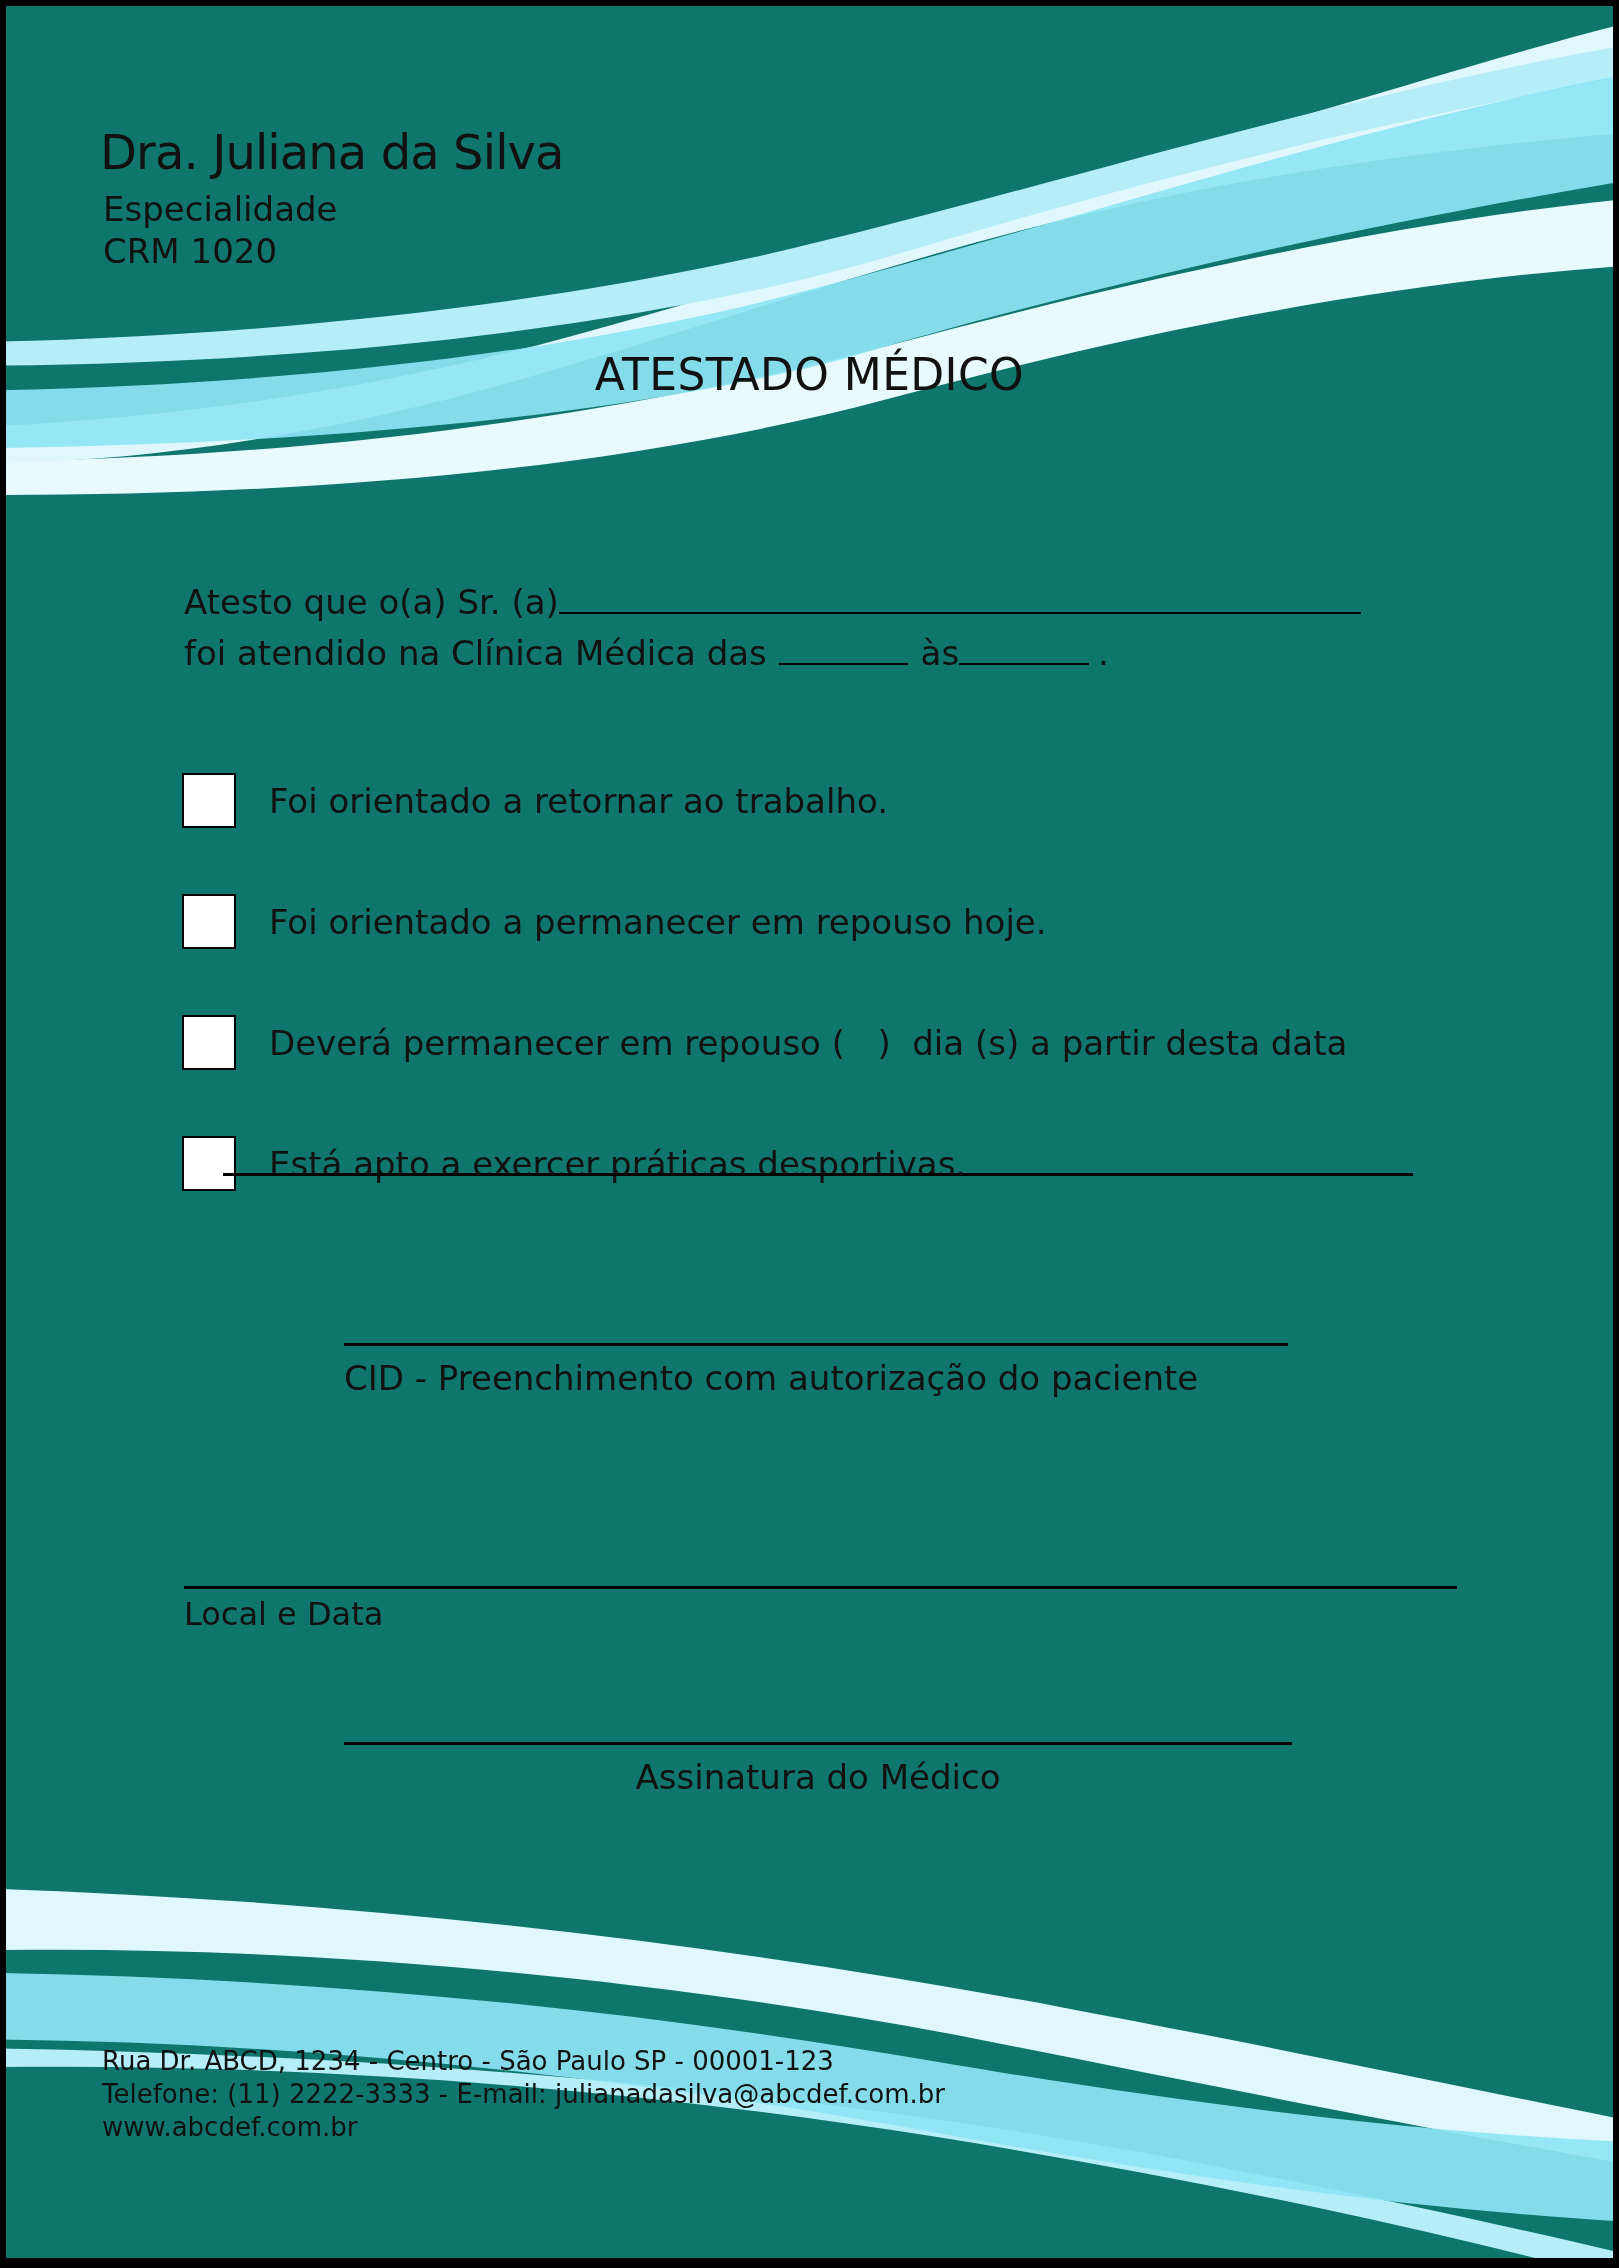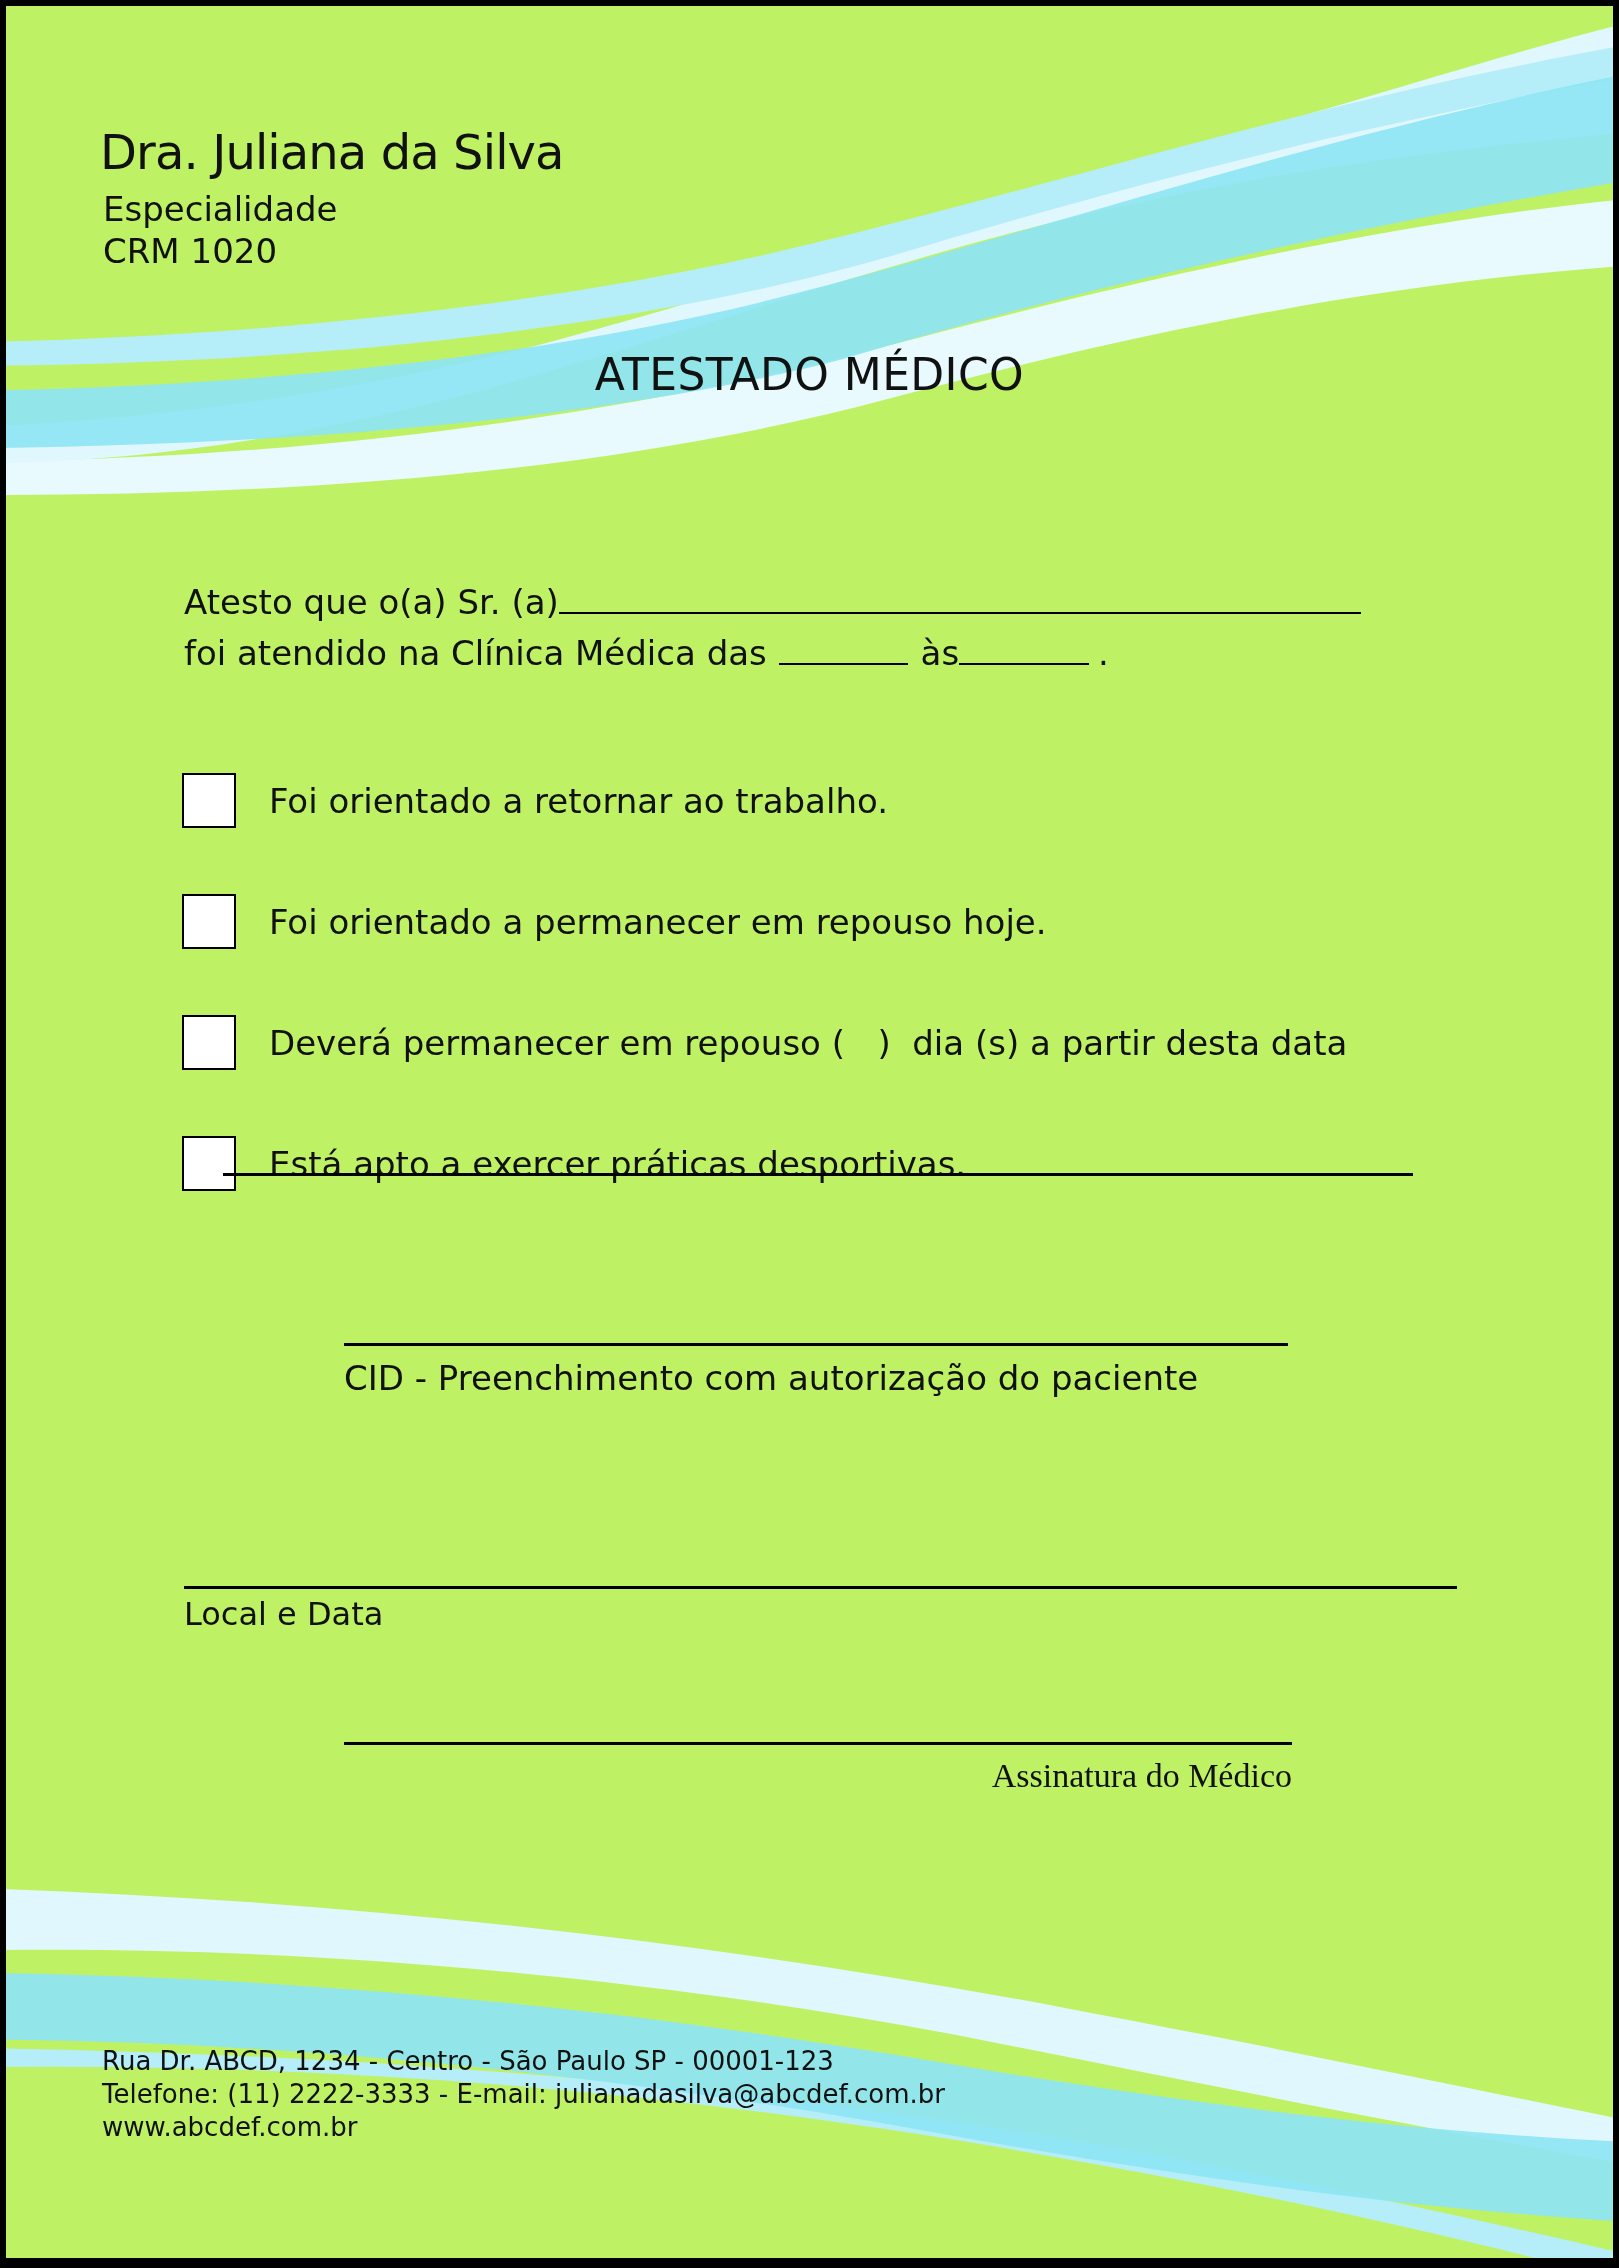--- a/index.html
+++ b/index.html
@@ -1,19 +1,19 @@
 <!DOCTYPE html>
 <html style="font-size:14px"><head>
 <meta charset="utf-8">
 <style>
   html,body{margin:0;padding:0;background:#888;}
   .page{
     position:relative;
     width:1619px;height:2269px;
-    background:#bef264;
+    background:#0f766e;
     font-family:"DejaVu Sans", sans-serif;
     color:#111;
     overflow:hidden;
   }
   .border-overlay{
     position:absolute;inset:0;
     border:6.2px solid #000;
     border-bottom-width:11.5px;
     z-index:9;pointer-events:none;
   }
@@ -38,21 +38,21 @@
   .option-label{font-size:34px;white-space:pre-wrap;}
 
   .rule{position:absolute;border-top:3.5px solid #000;height:0;}
   .rule-obs{left:223px;top:1173px;width:1190px;}
   .rule-cid{left:344px;top:1343px;width:944px;}
   .rule-local{left:184px;top:1586px;width:1273px;}
   .rule-sign{left:344px;top:1742px;width:948px;}
 
   .cid-label{position:absolute;left:344px;top:1358px;width:944px;text-align:left;font-size:34px;white-space:nowrap;}
   .local-label{position:absolute;left:184px;top:1595px;width:1273px;font-size:32px;white-space:nowrap;}
-  .sign-label{position:absolute;left:344px;top:1757px;width:948px;text-align:right;font-size:34px;white-space:nowrap;font-family:Liberation Serif, serif;}
+  .sign-label{position:absolute;left:344px;top:1757px;width:948px;text-align:center;font-size:34px;white-space:nowrap;}
 
   .footer{position:absolute;left:102px;top:2045px;font-size:26px;line-height:33px;}
 </style>
 </head>
 <body>
 
 <div class="page">
 
   <svg class="wave" style="top:0;" width="1619" height="497" viewBox="0 0 1826 560">
     <path d="M 0 520 C 350 515, 700 470, 1000 390 C 1300 310, 1580 250, 1826 225 L 1826 300 C 1560 320, 1300 370, 1000 450 C 700 530, 350 558, 0 558 Z" fill="#e8fafd"></path>

